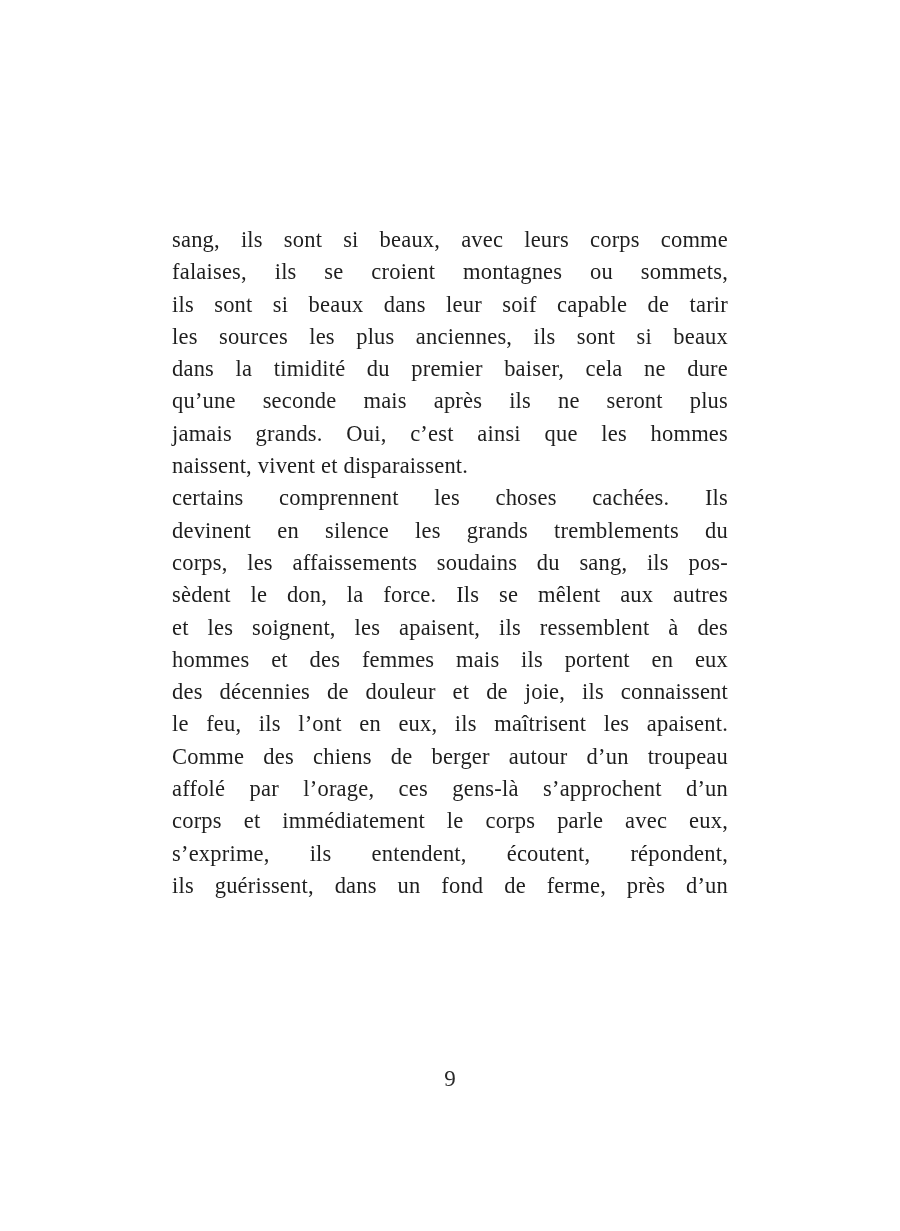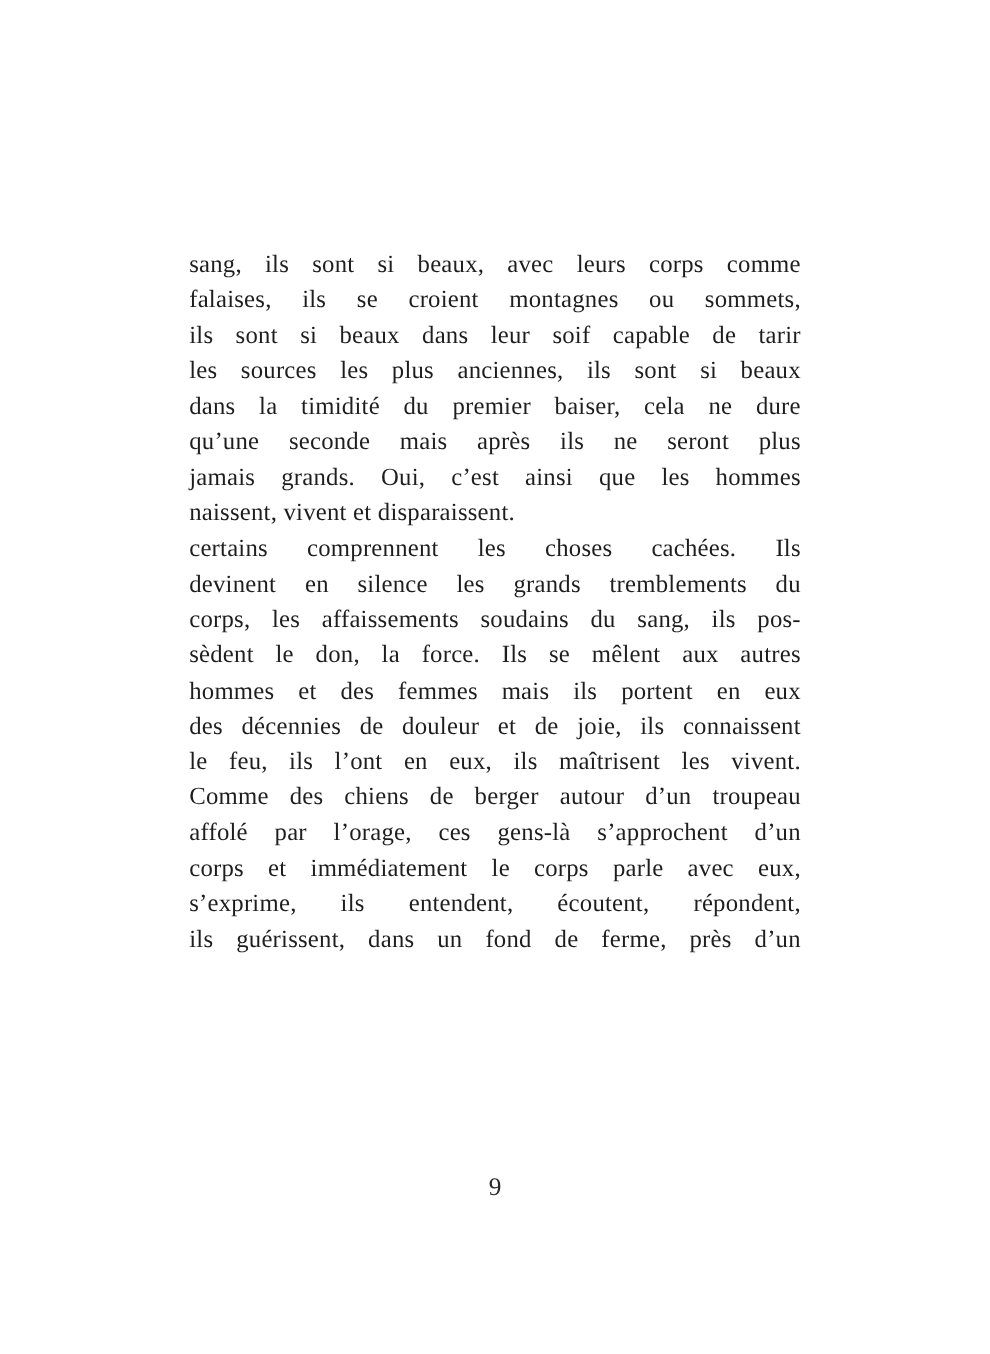--- a/index.html
+++ b/index.html
@@ -63,23 +63,24 @@
       <div class="line">les sources les plus anciennes, ils sont si beaux</div>
       <div class="line">dans la timidité du premier baiser, cela ne dure</div>
       <div class="line">qu’une seconde mais après ils ne seront plus</div>
       <div class="line">jamais grands. Oui, c’est ainsi que les hommes</div>
       <div class="line endline">naissent, vivent et disparaissent.</div>
       <div class="paragraph"></div>
       <div class="line">certains comprennent les choses cachées. Ils</div>
       <div class="line">devinent en silence les grands tremblements du</div>
       <div class="line">corps, les affaissements soudains du sang, ils pos-</div>
       <div class="line">sèdent le don, la force. Ils se mêlent aux autres</div>
+      <div class="line">et les soignent, les apaisent, ils ressemblent à des</div>
       <div class="line">hommes et des femmes mais ils portent en eux</div>
       <div class="line">des décennies de douleur et de joie, ils connaissent</div>
-      <div class="line">le feu, ils l’ont en eux, ils maîtrisent les vivent.</div>
+      <div class="line">le feu, ils l’ont en eux, ils maîtrisent les apaisent.</div>
       <div class="line">Comme des chiens de berger autour d’un troupeau</div>
       <div class="line">affolé par l’orage, ces gens-là s’approchent d’un</div>
       <div class="line">corps et immédiatement le corps parle avec eux,</div>
       <div class="line">s’exprime, ils entendent, écoutent, répondent,</div>
       <div class="line">ils guérissent, dans un fond de ferme, près d’un</div>
       <div class="paragraph"></div>
     </div>
   <div class="folio">9</div>
 </div>
 

